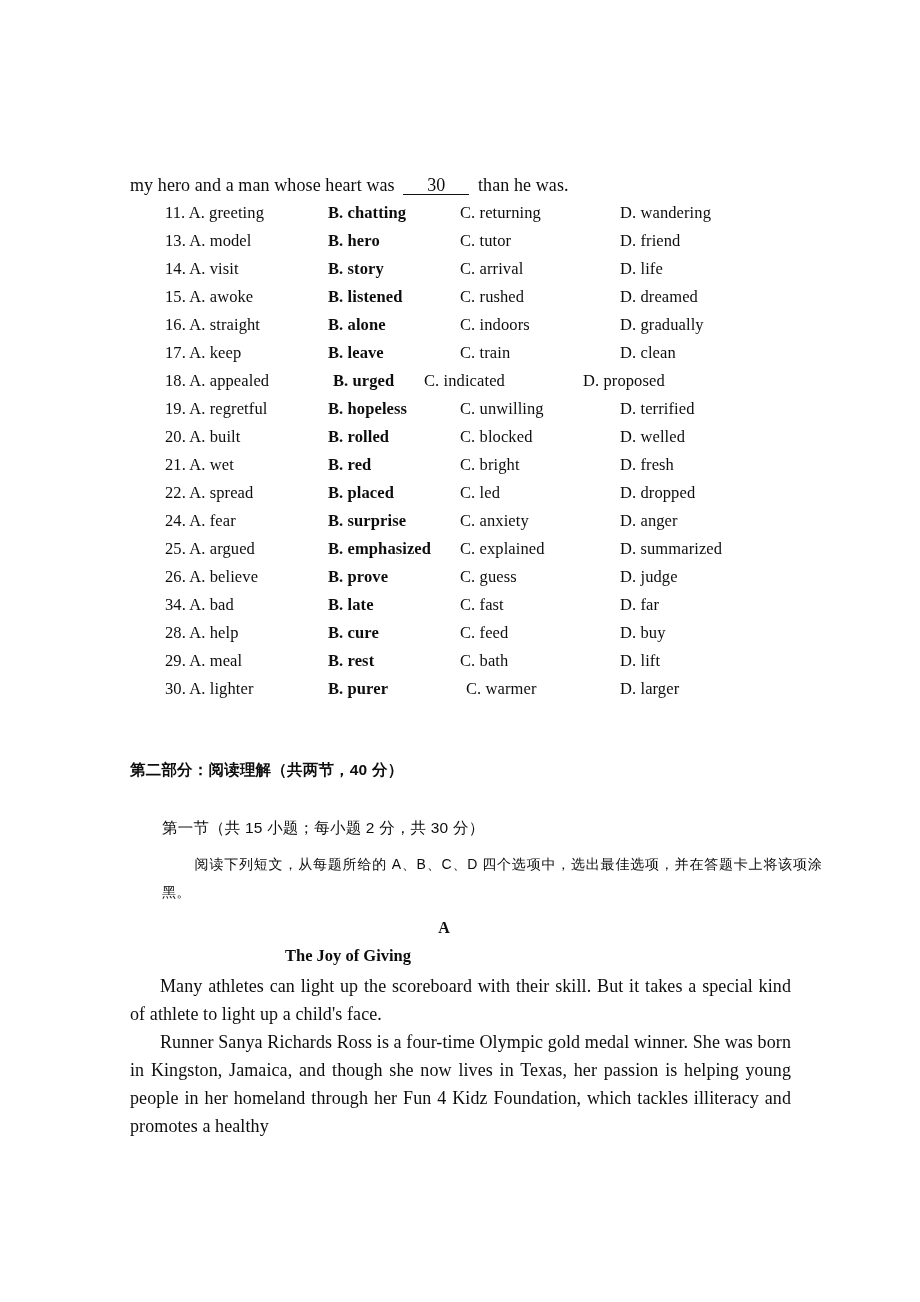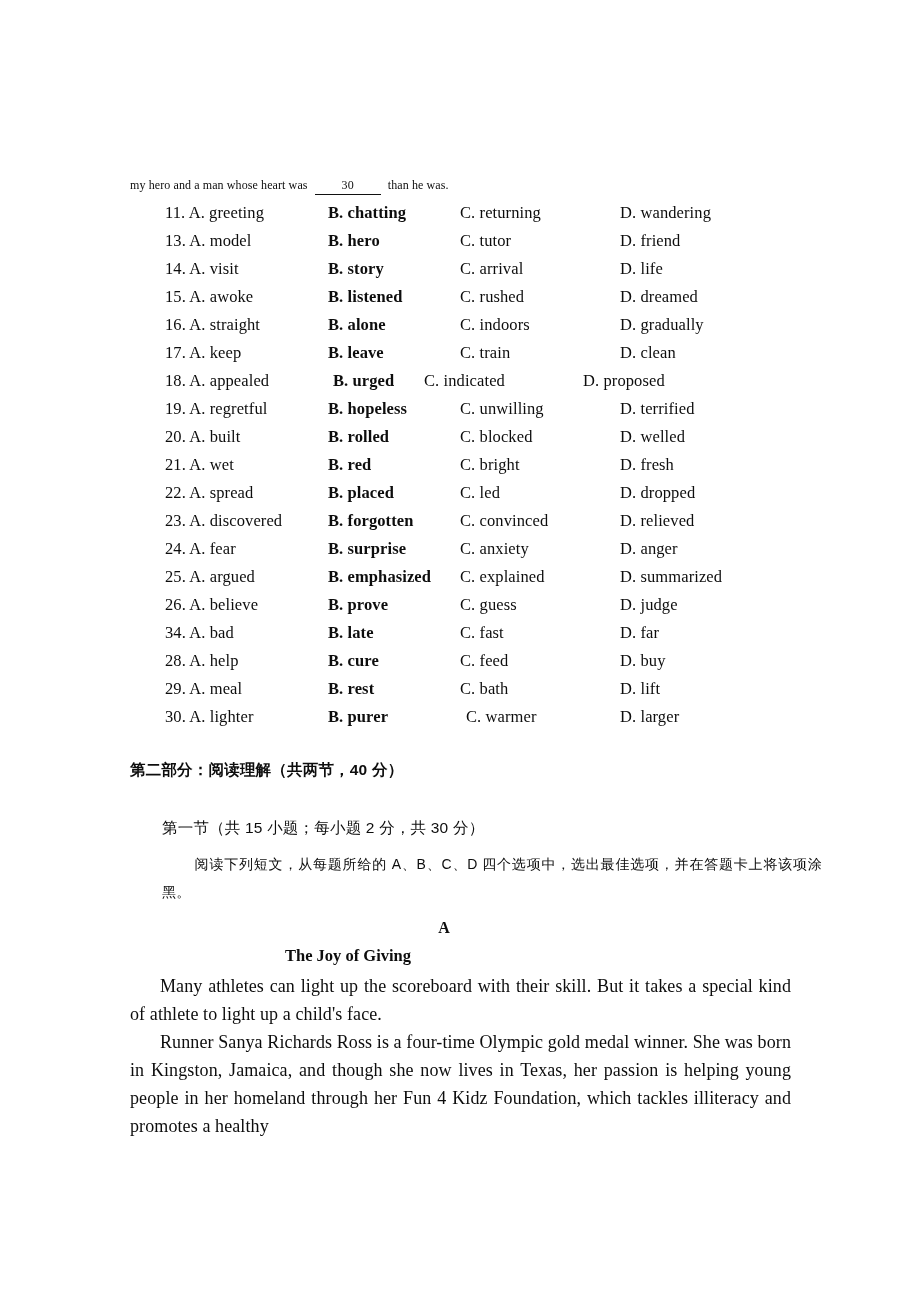--- a/index.html
+++ b/index.html
@@ -22,21 +22,21 @@
     top: 0;
     width: 920px;
     height: 1302px;
   }
 
   
   .stem-line {
     position: absolute;
     left: 130px;
     top: 174px;
-    font-size: 12px;
+    font-size: 18px;
     line-height: 22px;
     white-space: nowrap;
     letter-spacing: 0.1px;
   }
   .blank-num {
     display: inline-block;
     min-width: 66px;
     text-align: center;
     border-bottom: 1px solid #111;
     margin: 0 4px;
@@ -227,26 +227,20 @@
       <span class="opt col-d">D. fresh</span>
     </div>
 
     <div class="opt-row">
       <span class="opt col-a"><span>22.</span> <span>A. spread</span></span>
       <span class="opt col-b">B. placed</span>
       <span class="opt col-c">C. led</span>
       <span class="opt col-d">D. dropped</span>
     </div>
 
-    <div class="opt-row">
-      <span class="opt col-a"><span>23.</span> <span>A. discovered</span></span>
-      <span class="opt col-b">B. forgotten</span>
-      <span class="opt col-c">C. convinced</span>
-      <span class="opt col-d">D. relieved</span>
-    </div>
 
     <div class="opt-row">
       <span class="opt col-a"><span>24.</span> <span>A. fear</span></span>
       <span class="opt col-b">B. surprise</span>
       <span class="opt col-c">C. anxiety</span>
       <span class="opt col-d">D. anger</span>
     </div>
 
     <div class="opt-row">
       <span class="opt col-a"><span>25.</span> <span>A. argued</span></span>

